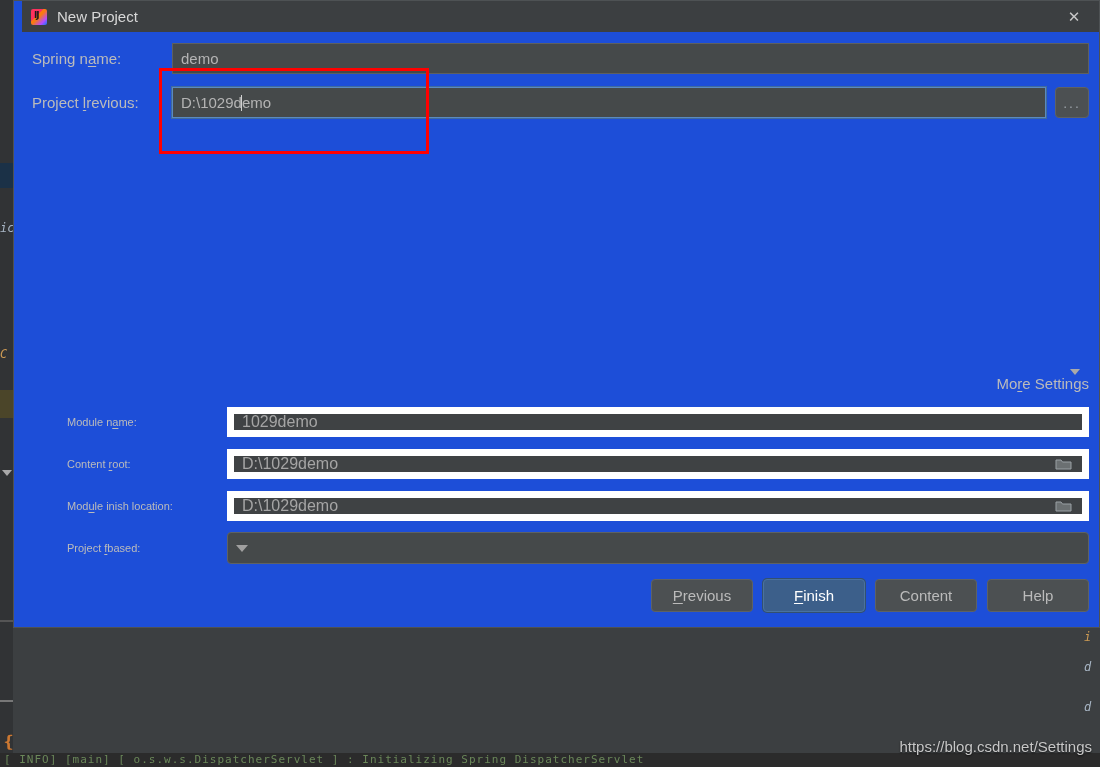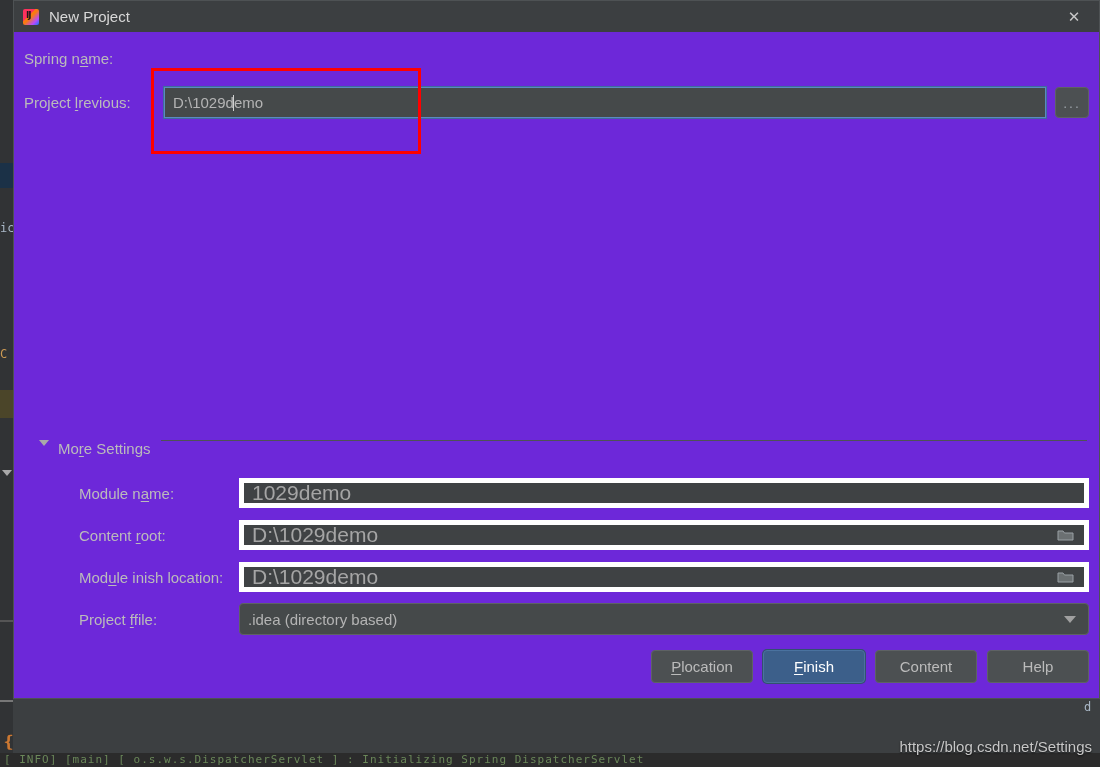--- a/index.html
+++ b/index.html
@@ -26,20 +26,21 @@
   .ide-left-olive {
     position: absolute; left: 0; width: 13px;
     background: #4b4529;
   }
   .ide-edge-text {
     position: absolute;
     font-family: "DejaVu Sans Mono", monospace;
     font-size: 12px;
     white-space: nowrap;
     overflow: hidden;
+    font-style: italic;
   }
   .ide-right-strip {
     position: absolute; right: 0; top: 0; width: 16px; height: 767px;
     background: #3c3f41;
   }
   .ide-console {
     position: absolute; left: 0; bottom: 0; width: 1100px; height: 14px;
     background: #2b2b2b;
     font-family: "DejaVu Sans Mono", monospace;
     font-size: 11px;
@@ -64,25 +65,26 @@
     width: 0; height: 0;
     border-left: 5px solid transparent;
     border-right: 5px solid transparent;
     border-top: 6px solid #a9a9a9;
   }
 
   
   #dialog {
     position: absolute;
     left: 13px; top: 0;
-    width: 1087px; height: 699px;
-    background: #6d28d9;
+    width: 1087px; height: 628px;
+    background: #1d4ed8;
     border: 1px solid #4e5254;
     display: flex;
     flex-direction: column;
+    padding-left: 8px;
   }
 
   
   .titlebar {
     height: 31px;
     display: flex;
     align-items: center;
     background: #3c3f41;
     position: relative;
     flex: 0 0 auto;
@@ -195,24 +197,25 @@
   
   .filler { flex: 1 1 auto; }
 
   
   .more-settings {
     padding: 0 10px;
     flex: 0 0 auto;
   }
   .ms-header {
     display: flex;
-    align-items: flex-start;
+    align-items: flex-end;
     height: 26px;
     padding-left: 15px;
     cursor: pointer;
+    flex-direction: column;
   }
   .ms-tri {
     width: 0; height: 0;
     border-left: 5px solid transparent;
     border-right: 5px solid transparent;
     border-top: 6px solid #a9a9a9;
     margin-right: 9px;
   }
   .ms-title {
     color: #bbbbbb;
@@ -227,32 +230,31 @@
   }
   .ms-row {
     display: flex;
     align-items: center;
     height: 30px;
     margin-top: 12px;
     padding-left: 35px;
   }
   .ms-row .lbl {
     color: #bbbbbb;
-    font-size: 15px;
+    font-size: 11px;
     width: 160px;
     flex: 0 0 auto;
-    margin-left: 20px;
   }
   .ms-field {
     flex: 1 1 auto;
     height: 30px;
     background: #3f4244;
-    border: 5px solid #ffffff;
+    border: 7px solid #ffffff;
     color: #a5a5a5;
-    font-size: 21px;
+    font-size: 16px;
     padding: 0 8px;
     line-height: 28px;
     display: flex;
     align-items: center;
     position: relative;
     overflow: hidden;
   }
   .ms-field .val { flex: 1 1 auto; white-space: nowrap; }
   .folder-icon {
     width: 17px; height: 13px;
@@ -353,20 +355,21 @@
   <div class="titlebar">
     <div class="app-icon"></div>
     <div class="title-text">New Project</div>
     <div class="close-btn">✕</div>
   </div>
 
   <div class="top-form">
 
     <div class="form-row">
       <div class="lbl"><span>Spring n</span><u>a</u><span>me:</span></div>
+      <div class="textfield">demo</div>
     </div>
 
     <div class="form-row">
       <div class="lbl"><span>Project </span><u>l</u><span>revious:</span></div>
       <div class="textfield focused"><span>D:\1029d</span><span class="caret"></span><span>emo</span></div>
       <div class="browse-btn">...</div>
     </div>
 
     <div id="red-annotation"></div>
   </div>
@@ -402,33 +405,32 @@
       <div class="lbl"><span>Mod</span><u>u</u><span>le inish location:</span></div>
       <div class="ms-field">
         <span class="val">D:\1029demo</span>
         <svg class="folder-icon" viewBox="0 0 17 13">
           <path d="M1 2 h5 l1.5 2 H16 v7 H1 Z" fill="#6b7072" stroke="#9aa0a4" stroke-width="1"></path>
         </svg>
       </div>
     </div>
 
     <div class="ms-row">
-      <div class="lbl"><span>Project </span><u>f</u><span>file:</span></div>
+      <div class="lbl"><span>Project </span><u>f</u><span>based:</span></div>
       <div class="combo">
-        <span class="val">.idea (directory based)</span>
         <span class="combo-arrow"></span>
       </div>
     </div>
   </div>
 
   <div class="footer">
     <div class="btn">
         <span></span>
         <u>P</u>
-        <span>location</span>
+        <span>revious</span>
       </div>
     <div class="btn primary">
         <span></span>
         <u>F</u>
         <span>inish</span>
       </div>
     <div class="btn">Content</div>
     <div class="btn">Help</div>
   </div>
 </div>

